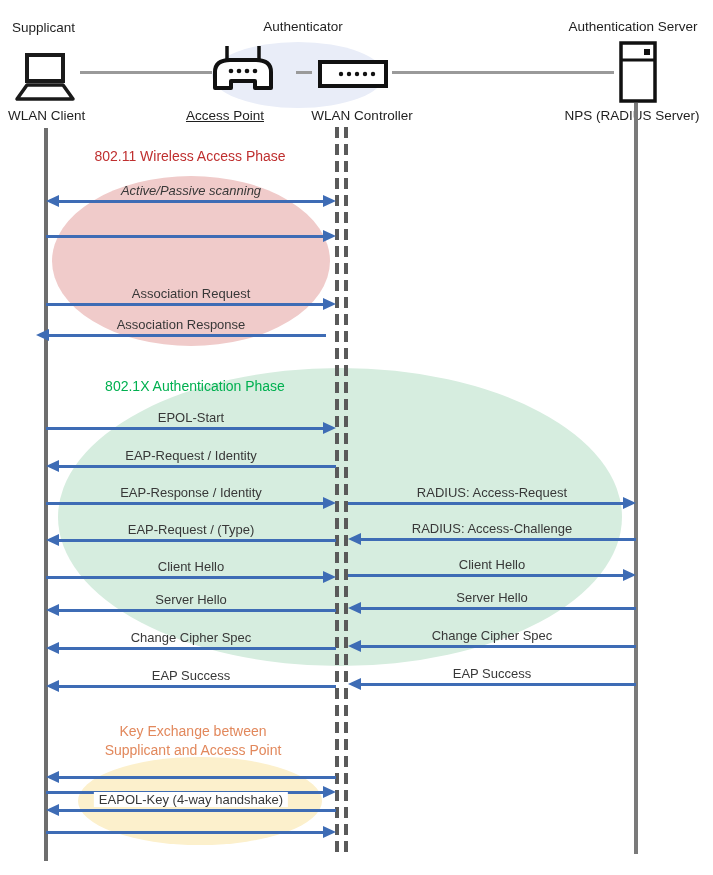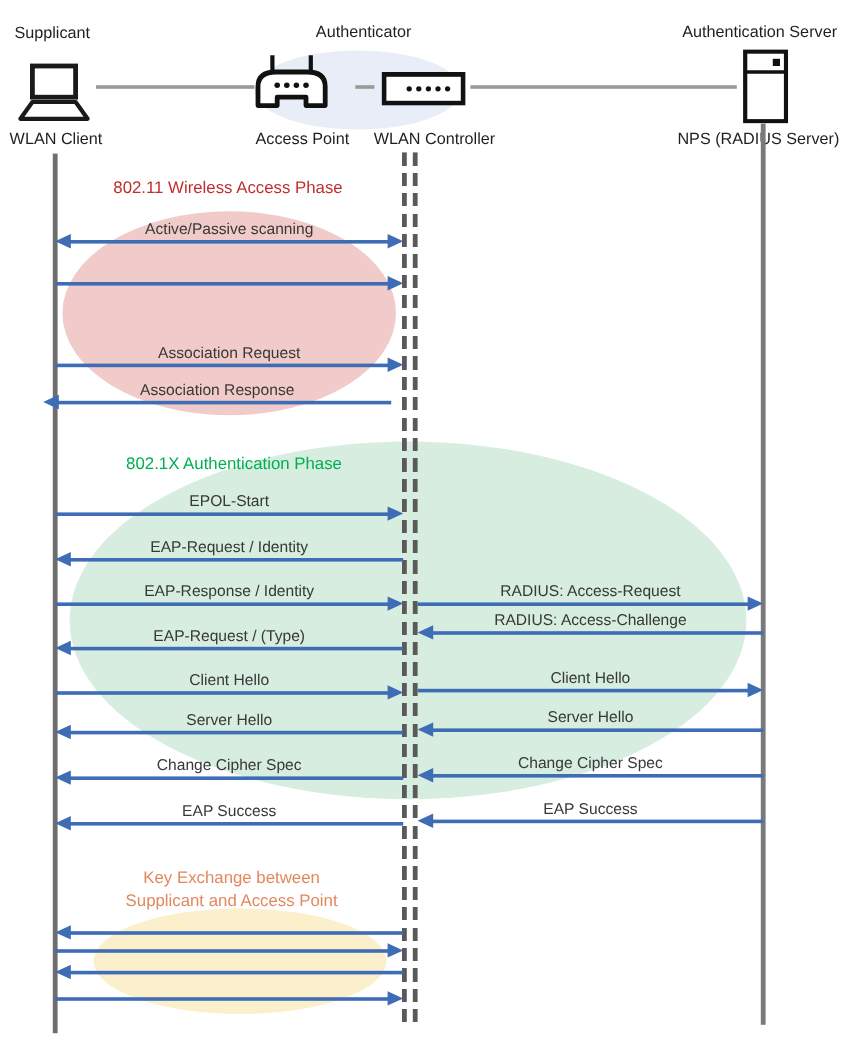--- a/index.html
+++ b/index.html
@@ -92,39 +92,39 @@
 
   <div class="abs" style="left:619px;top:41px;z-index:2;">
     <svg width="38" height="62" viewBox="0 0 38 62">
       <rect x="2" y="2" width="34" height="58" fill="#fff" stroke="#111" stroke-width="3.5"></rect>
       <line x1="2" y1="19" x2="36" y2="19" stroke="#111" stroke-width="3"></line>
       <rect x="25" y="8" width="6" height="6" fill="#111"></rect>
     </svg>
   </div>
 
   <div class="abs device-label" style="left:8px;top:108px;text-align:left;">WLAN Client</div>
-  <div class="abs device-label" style="left:202px;top:108px;width:100px;">Access Point</div>
+  <div class="abs device-label" style="left:175px;top:108px;width:100px;text-decoration:underline;">Access Point</div>
   <div class="abs device-label" style="left:302px;top:108px;width:120px;">WLAN Controller</div>
   <div class="abs device-label" style="left:557px;top:108px;width:150px;">NPS (RADIUS Server)</div>
 
   <div class="lifeline" style="left:44px;top:128px;height:733px;"></div>
   <div class="dashed-line" style="left:335px;top:127px;height:727px;"></div>
   <div class="dashed-line" style="left:344px;top:127px;height:727px;"></div>
   <div class="lifeline" style="left:634px;top:103px;height:751px;background:#7A7A7A;"></div>
 
   <div class="ellipse" style="left:52px;top:176px;width:278px;height:170px;background:var(--p1fill);"></div>
   <div class="ellipse" style="left:58px;top:368px;width:564px;height:298px;background:var(--p2fill);"></div>
   <div class="ellipse" style="left:78px;top:757px;width:244px;height:88px;background:var(--p3fill);"></div>
 
   <div class="phase-title" style="left:60px;top:147px;width:260px;color:var(--p1);">802.11 Wireless Access Phase</div>
   <div class="phase-title" style="left:65px;top:377px;width:260px;color:var(--p2);">802.1X Authentication Phase</div>
   <div class="phase-title" style="left:63px;top:722px;width:260px;color:var(--p3);">Key Exchange between
 Supplicant and Access Point</div>
 
-<div class="msg" style="left: 46px; width: 290px; top: 176px;">
+<div class="msg" style="left: 46px; width: 290px; top: 176px; font-style: italic;">
       <div class="msg-label">Active/Passive scanning</div>
       <div class="head right"></div>
       <div class="head left"></div>
       <div class="msg-line" style="left: 9px; right: 9px;"></div>
     </div>
     <div class="msg" style="left: 46px; width: 290px; top: 211px;">
       <div class="head right"></div>
       <div class="msg-line" style="left: 0px; right: 9px;"></div>
     </div>
     <div class="msg" style="left: 46px; width: 290px; top: 279px;">
@@ -155,21 +155,21 @@
     <div class="msg" style="left: 348px; width: 288px; top: 478px;">
       <div class="msg-label">RADIUS: Access-Request</div>
       <div class="head right"></div>
       <div class="msg-line" style="left: 0px; right: 9px;"></div>
     </div>
     <div class="msg" style="left: 46px; width: 290px; top: 515px;">
       <div class="msg-label">EAP-Request / (Type)</div>
       <div class="head left"></div>
       <div class="msg-line" style="left: 9px; right: 0px;"></div>
     </div>
-    <div class="msg" style="left: 348px; width: 288px; top: 502px;">
+    <div class="msg" style="left: 348px; width: 288px; top: 514px;">
       <div class="msg-label">RADIUS: Access-Challenge</div>
       <div class="head left"></div>
       <div class="msg-line" style="left: 9px; right: 0px;"></div>
     </div>
     <div class="msg" style="left: 46px; width: 290px; top: 552px;">
       <div class="msg-label">Client Hello</div>
       <div class="head right"></div>
       <div class="msg-line" style="left: 0px; right: 9px;"></div>
     </div>
     <div class="msg" style="left: 348px; width: 288px; top: 550px;">
@@ -209,20 +209,21 @@
     </div>
     <div class="msg" style="left: 46px; width: 290px; top: 752px;">
       <div class="head left"></div>
       <div class="msg-line" style="left: 9px; right: 0px;"></div>
     </div>
     <div class="msg" style="left: 46px; width: 290px; top: 767px;">
       <div class="head right"></div>
       <div class="msg-line" style="left: 0px; right: 9px;"></div>
     </div>
     <div class="msg" style="left: 46px; width: 290px; top: 785px;">
+      <div class="msg-label boxed">EAPOL-Key (4-way handshake)</div>
       <div class="head left"></div>
       <div class="msg-line" style="left: 9px; right: 0px;"></div>
     </div>
     <div class="msg" style="left: 46px; width: 290px; top: 807px;">
       <div class="head right"></div>
       <div class="msg-line" style="left: 0px; right: 9px;"></div>
     </div>
   </div>
 
 </body></html>

